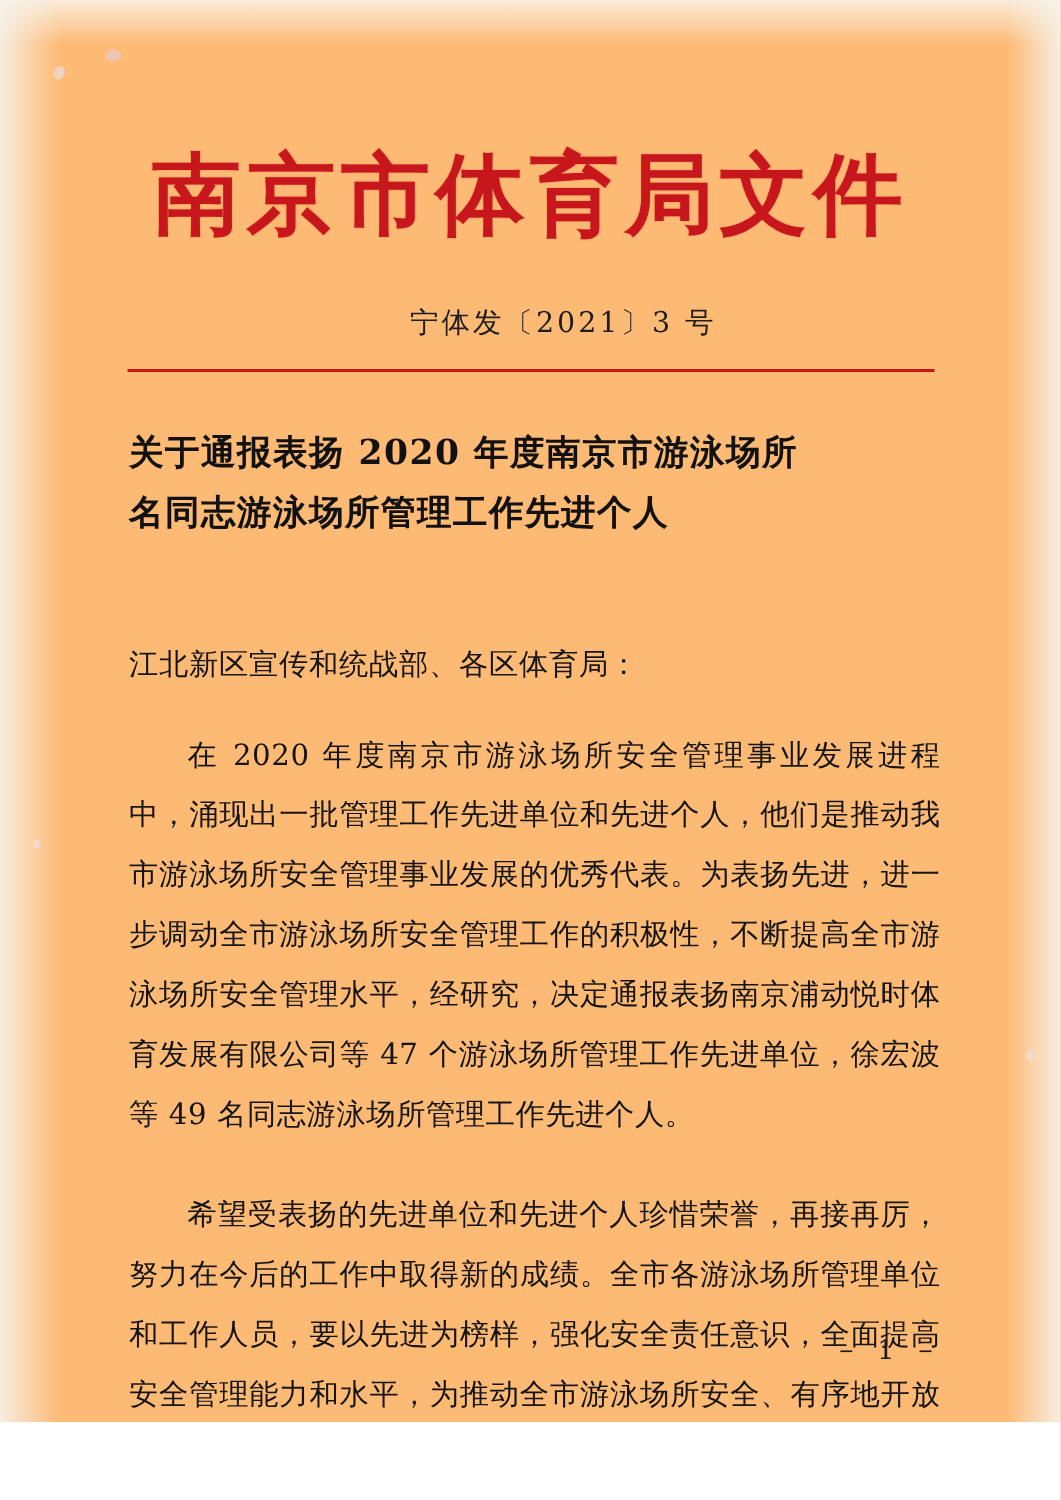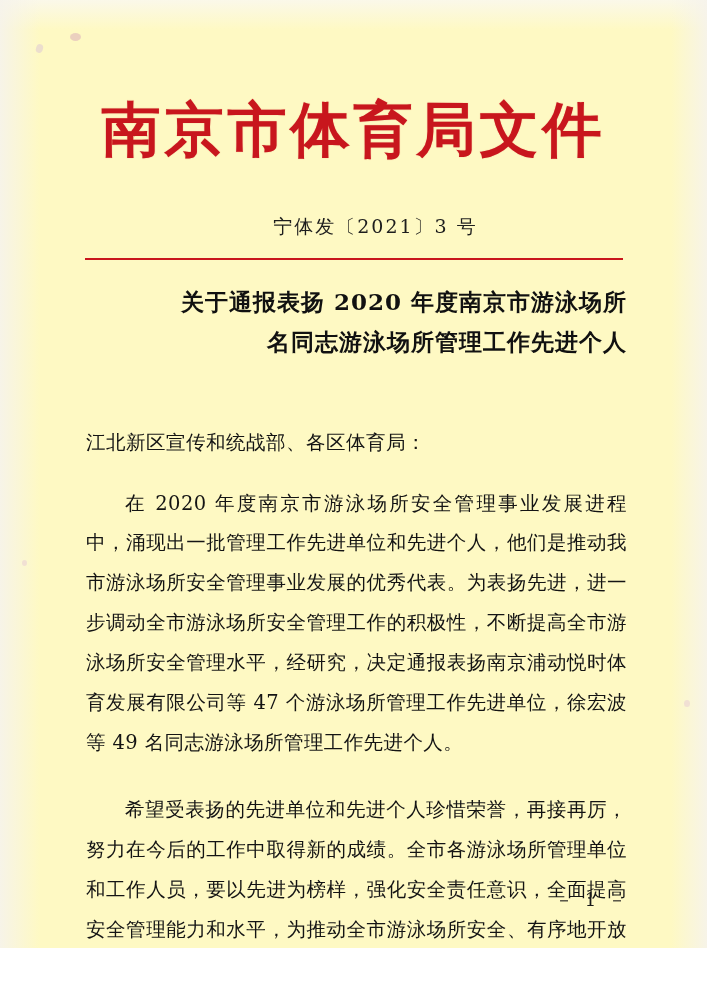--- a/index.html
+++ b/index.html
@@ -11,21 +11,21 @@
     width: 707px;
     height: 1000px;
     font-family: "DejaVu Serif", "Liberation Serif", serif;
     overflow: hidden;
   }
 
   .page {
     position: relative;
     width: 707px;
     height: 1000px;
-    background: #fef9c3;
+    background: #fdba74;
     overflow: hidden;
   }
 
   
   .paper-tint {
     position: absolute;
     inset: 0;
     background:
       linear-gradient(90deg, rgba(246,243,236,0.9) 0px, rgba(255,255,255,0) 40px),
       linear-gradient(270deg, rgba(246,243,236,0.9) 0px, rgba(255,255,255,0) 36px),
@@ -55,21 +55,21 @@
     color: #c8161d;
     font-family: "DejaVu Serif", "Liberation Serif", serif;
     font-weight: bold;
     font-size: 59px;
     letter-spacing: 4px;
     line-height: 1.15;
     text-shadow: 0 0 1px rgba(200,22,29,0.45);
     white-space: nowrap;
   }
   .doc-number {
-    margin-top: 50px;
+    margin-top: 38px;
     color: #1d1d1d;
     font-size: 19px;
     letter-spacing: 2px;
     font-family: "DejaVu Serif", "Liberation Serif", serif;
     padding-left: 44px;
   }
   .red-rule {
     margin: 18px auto 0 auto;
     width: 538px;
     height: 2.5px;
@@ -77,21 +77,21 @@
   }
 
   
   .doc-body {
     position: absolute;
     left: 86px;
     right: 80px;
     top: 282px;
   }
   .subject {
-    text-align: right;
+    text-align: left;
     color: #111;
     font-size: 23px;
     font-weight: bold;
     line-height: 1.75;
     letter-spacing: 1px;
     font-family: "DejaVu Serif", "Liberation Serif", serif;
   }
   .salutation {
     margin-top: 60px;
     font-size: 19.5px;

